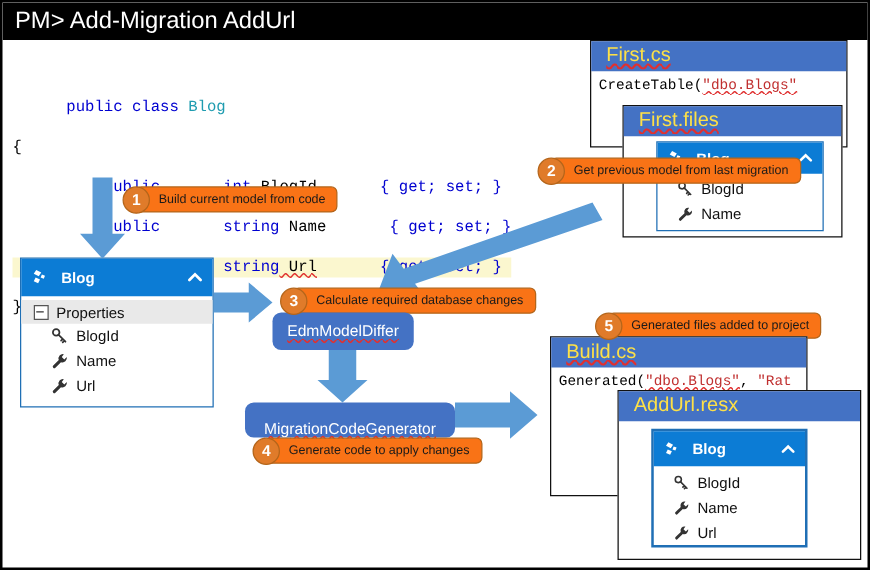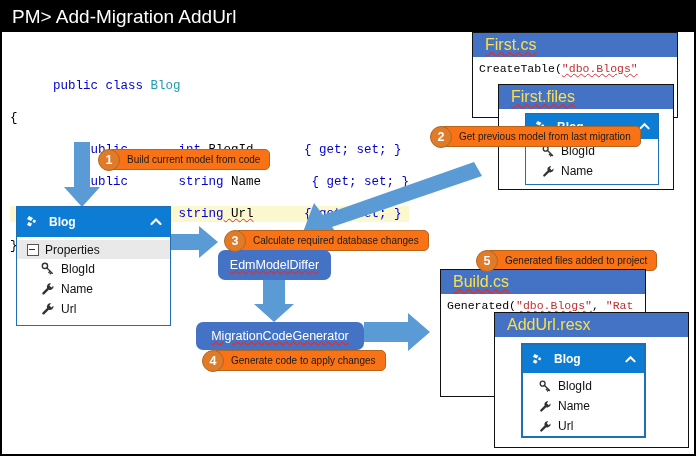--- a/index.html
+++ b/index.html
@@ -283,21 +283,21 @@
 
   <div class="abs callout" style="left:222px;top:228px;">
     <div class="badge">3</div>
     <div class="bubble">Calculate required database changes</div>
   </div>
 
   <div class="abs procbox" style="left:216px;top:248px;width:113px;height:30px;">
     <span>EdmModelDiffer</span>
   </div>
 
-  <div class="abs procbox" style="left:194px;top:320px;width:168px;height:28px;">
+  <div class="abs procbox" style="left:194px;top:320px;width:168px;height:28px;align-items:flex-end;">
     <span>MigrationCodeGenerator</span>
   </div>
 
   <div class="abs callout" style="left:200px;top:348px;">
     <div class="badge">4</div>
     <div class="bubble">Generate code to apply changes</div>
   </div>
 
   <div class="abs callout" style="left:474px;top:248px;">
     <div class="badge">5</div>

